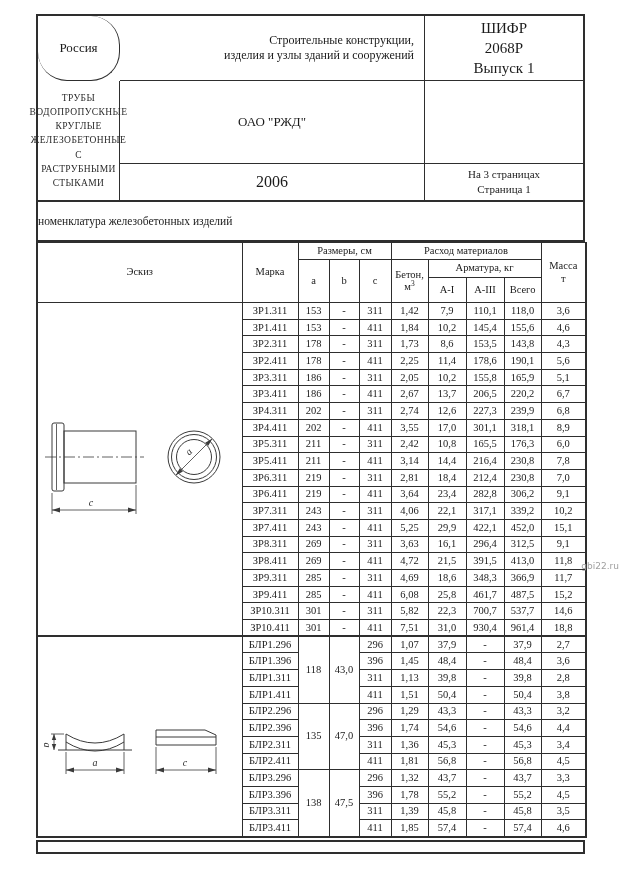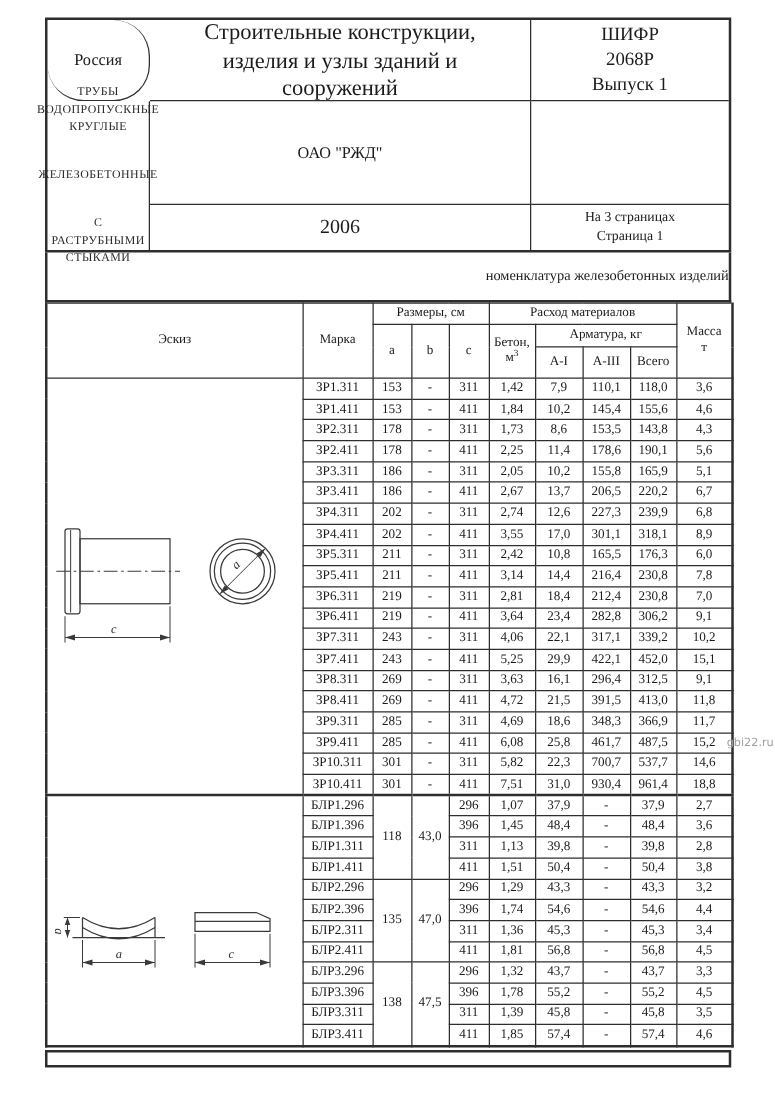--- a/index.html
+++ b/index.html
@@ -11,47 +11,47 @@
   body{font-family:"Liberation Serif","DejaVu Serif",serif;color:var(--ink);position:relative;}
   .page{position:absolute;left:0;top:0;width:620px;height:877px;background:#fff;}
   .doc{position:absolute;left:36px;top:14px;width:549px;}
 
   
   .title-block{display:grid;grid-template-columns:82px 305px 1fr;grid-template-rows:65px 83px 36px;border:2px solid var(--line);}
   .tb-cell{display:flex;flex-direction:column;align-items:center;justify-content:center;text-align:center;line-height:1.25;}
   .b-r{border-right:1px solid var(--line);}
   .b-b{border-bottom:1px solid var(--line);}
   .c-country{font-size:13px;border-radius:29px;}
-  .c-series{font-size:18px;padding:0 10px;}
+  .c-series{font-size:12px;padding:0 10px;align-items:flex-end;}
   .c-cipher{font-size:15px;line-height:1.35;}
   .c-company{font-size:13px;}
-  .c-doctitle{grid-row:2/4;font-size:9.5px;letter-spacing:.4px;color:#2a2a2a;line-height:1.5;gap:24px;}
+  .c-doctitle{grid-row:2/4;font-size:9.5px;letter-spacing:.4px;color:#2a2a2a;line-height:1.5;}
   .c-year{font-size:16px;}
   .c-pages{font-size:11px;line-height:1.4;}
 
   
-  .section-band{border:2px solid var(--line);border-top:none;height:40px;display:flex;align-items:center;justify-content:flex-end;font-size:11.5px;}
+  .section-band{border:2px solid var(--line);border-top:none;height:40px;display:flex;align-items:center;justify-content:flex-start;font-size:11.5px;}
 
   
   table.dtable{border-collapse:collapse;table-layout:fixed;width:549px;border:2px solid var(--line);border-top:none;}
   .dtable th,.dtable td{border:1px solid var(--line);text-align:center;vertical-align:middle;font-weight:normal;font-size:10.5px;padding:0;line-height:1.15;}
   .dtable thead th{font-size:10.5px;}
   .h1{height:17px;}
   .h2{height:18px;}
   .h3{height:25px;}
   .dtable tbody td{height:16.7px;}
   .sketch-cell{background:#fff;vertical-align:middle;}
   tr.section-top td{border-top:2px solid var(--line);}
   sup{font-size:7.5px;vertical-align:super;line-height:0;}
 
   
   .footer-band{border:2px solid var(--line);height:14px;margin-top:2px;}
 
   
-  .watermark{position:absolute;right:1px;top:590px;font-family:"DejaVu Sans","Liberation Sans",sans-serif;font-size:9px;color:#9f9f9f;}
+  .watermark{position:absolute;right:1px;top:561px;font-family:"DejaVu Sans","Liberation Sans",sans-serif;font-size:9px;color:#9f9f9f;}
 
   
   .sk{display:block;margin:0 auto;}
   .sk path,.sk line,.sk circle,.sk rect{fill:none;stroke:#3a3a3a;stroke-width:1;}
   .sk .arr{fill:#3a3a3a;stroke:none;}
   .sk text{fill:#2e2e2e;font-family:"Liberation Serif","DejaVu Serif",serif;font-size:10px;font-style:italic;stroke:none;}
   .sk .thin{stroke-width:.8;}
 </style>
 </head>
 <body>

